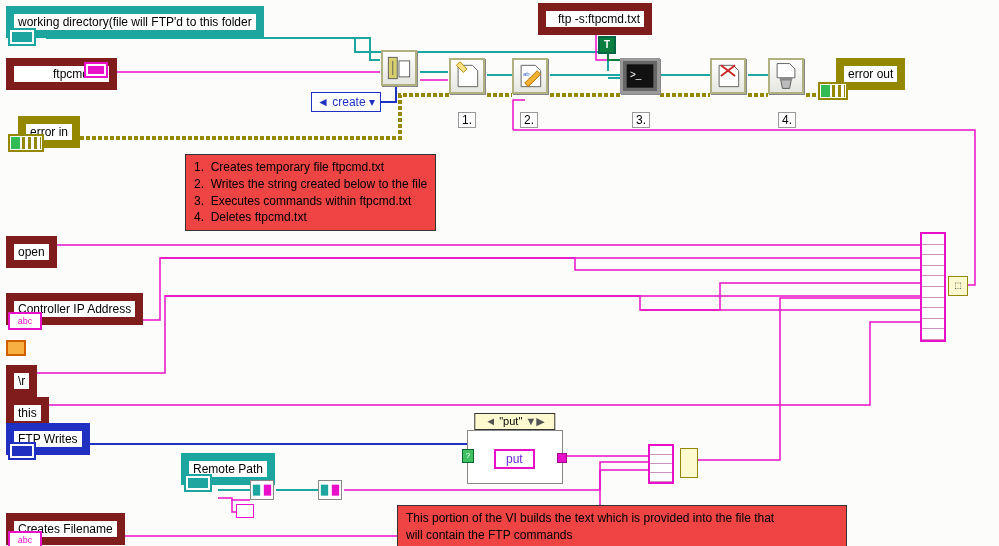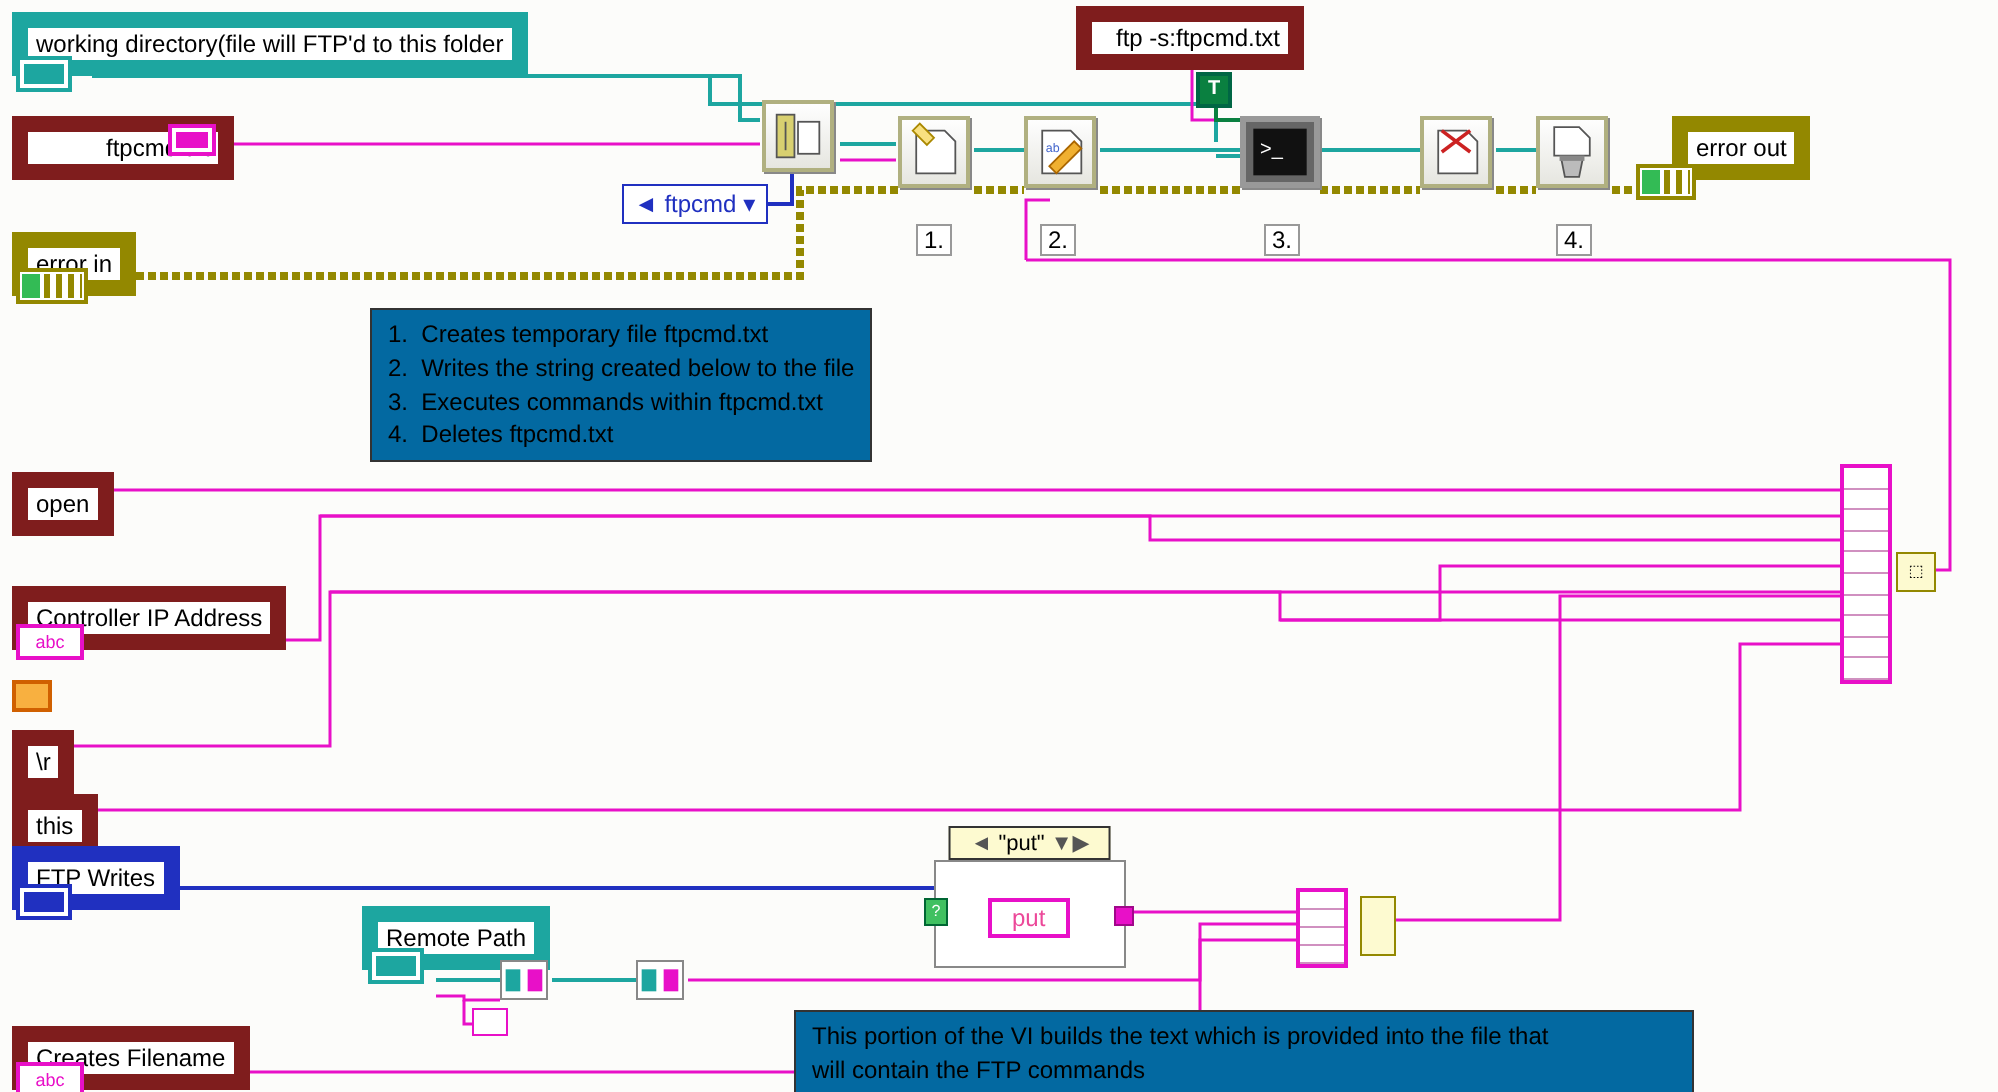--- a/index.html
+++ b/index.html
@@ -102,21 +102,21 @@
   .node svg { width: 100%; height: 100%; }
   .stepnum {
     position: absolute;
     font-size: 12px;
     border: 1px solid #999;
     padding: 0 3px;
     background: #fff;
   }
   .infobox {
     position: absolute;
-    background: #0369a1;
+    background: #ef4444;
     border: 1px solid #333;
     padding: 4px 8px;
     font-size: 12px;
     line-height: 1.4;
     white-space: pre;
   }
   .case {
     position: absolute;
     border: 1px solid #888;
     background: #fff;
@@ -132,21 +132,21 @@
     padding: 1px 10px;
     white-space: nowrap;
   }
   .case-header::before { content: '◄ '; color: #555; }
   .case-header::after { content: ' ▼▶'; color: #555; }
   .put-box {
     border: 2px solid #e810c8;
     background: #fff;
     padding: 1px 10px;
     font-size: 12px;
-    color: #ec4899;
+    color: #6d28d9;
   }
   .concat-node {
     position: absolute;
     width: 26px;
     background: #fff;
     border: 2px solid #e810c8;
     display: flex;
     flex-direction: column;
   }
   .concat-node .row {
@@ -236,24 +236,24 @@
 
   <path d="M232 500 V512 H236" stroke="#e810c8" stroke-width="1.5" fill="none"></path>
 </svg>
 
 <div class="label" style="left:6px;top:6px;border-color:#1da6a0;color:#000;">working directory(file will FTP'd to this folder</div>
 <div class="terminal teal" style="left:8px;top:28px;"></div>
 
 <div class="label" style="left:6px;top:58px;color:#000;padding-left:39px;">ftpcmd.txt</div>
 <div class="terminal pink" style="left:84px;top:62px;width:24px;height:16px;"></div>
 
-<div class="label" style="left:6px;top:116px;border-color:#938800;">error in</div>
+<div class="label" style="left:18px;top:116px;border-color:#938800;">error in</div>
 <div class="error-cluster" style="left:8px;top:134px;"></div>
 
-<div class="create-const" style="left:311px;top:92px;">ftpcmd</div>
+<div class="create-const" style="left:311px;top:92px;">create</div>
 
 <div class="label" style="left:538px;top:3px;padding-left:12px;">ftp -s:ftpcmd.txt</div>
 
 <div class="bool-t" style="left:598px;top:36px;">T</div>
 
 <div class="node" style="left:381px;top:50px;">
   <svg viewBox="0 0 36 36">
       <rect x="6" y="6" width="10" height="24" fill="#d8d070" stroke="#555"></rect>
       <rect x="18" y="10" width="12" height="18" fill="#fff" stroke="#555"></rect>
       <line x1="11" y1="10" x2="11" y2="26" stroke="#555"></line>

